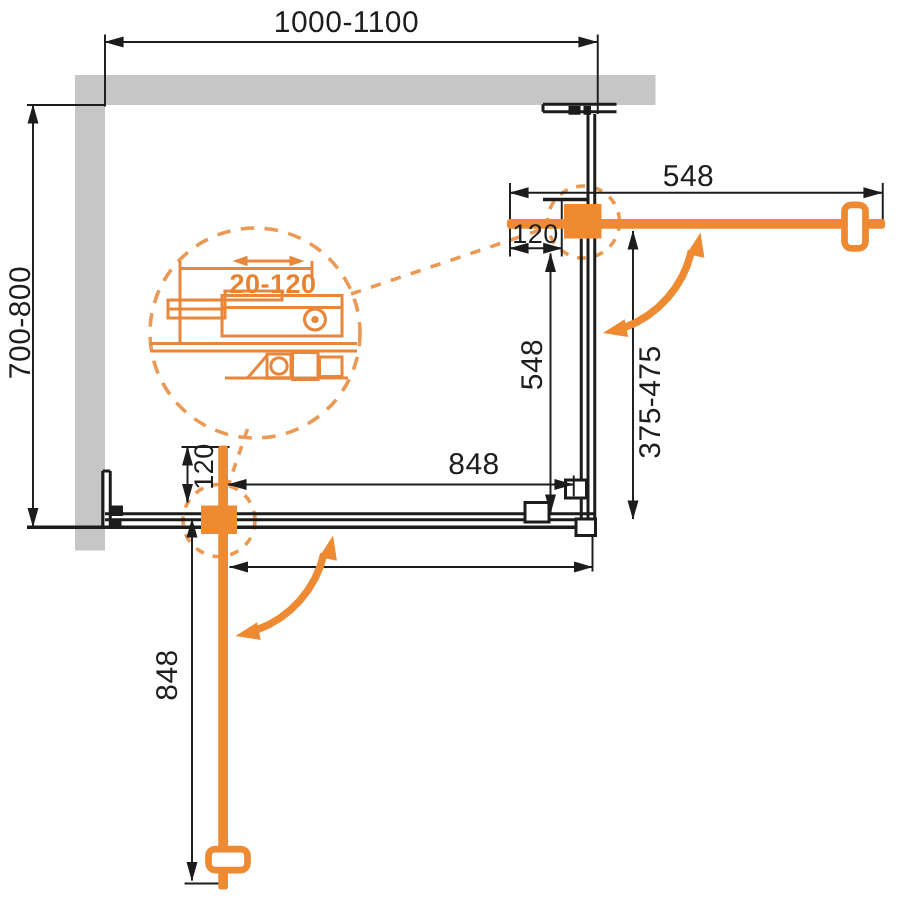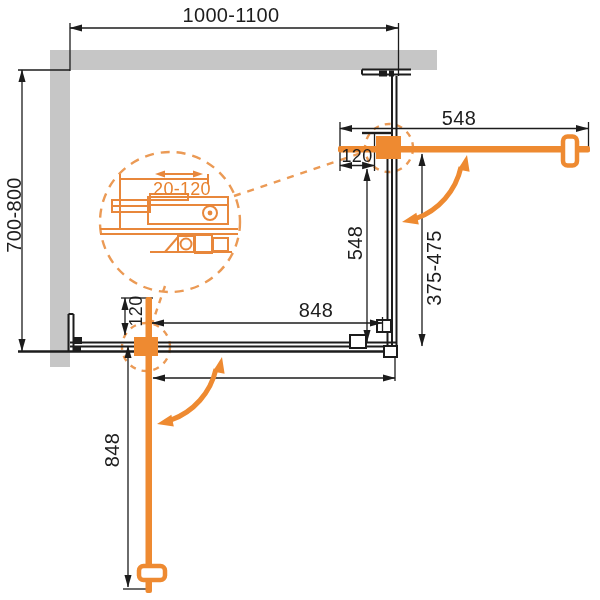--- a/index.html
+++ b/index.html
@@ -4,21 +4,21 @@
 <style>
   html,body{margin:0;padding:0;background:#ffffff;}
   .stage{position:relative;width:600px;height:600px;background:#ffffff;overflow:hidden;
          font-family:"Liberation Sans",sans-serif;}
   .stage svg{position:absolute;left:0;top:0;}
   .lbl{position:absolute;transform:translate(-50%,-50%);
        font:500 20px "Liberation Sans",sans-serif;color:#1d1d1d;
        white-space:nowrap;letter-spacing:.3px;line-height:1;}
   .rot{transform:translate(-50%,-50%) rotate(-90deg);}
   .sm{font-size:18px;}
-  .orange{color:#e8822e;font-weight:400;font-size:18px;}
+  .orange{color:#e8822e;font-weight:700;font-size:18px;}
 </style>
 </head>
 <body>
 
 <div class="stage">
 
 <svg width="600" height="600" viewBox="0 0 600 600">
   <defs>
     <marker id="arr" viewBox="0 0 12 8" refX="11.5" refY="4" markerWidth="13" markerHeight="8.6" orient="auto-start-reverse" markerUnits="userSpaceOnUse">
       <path d="M12 4 L0 0.6 L0 7.4 Z" fill="#1c1c1c"></path>

